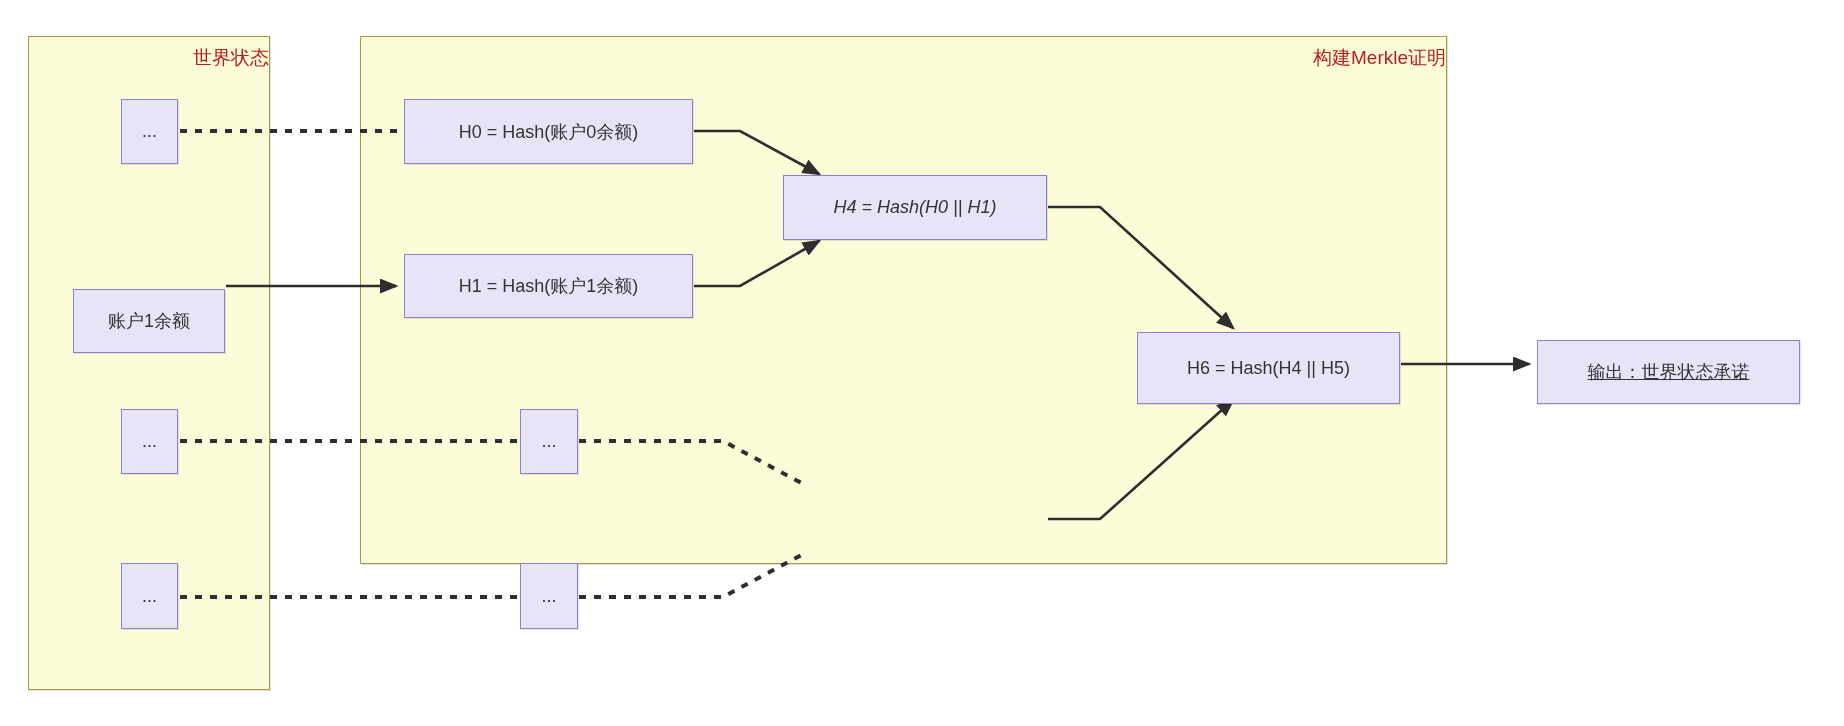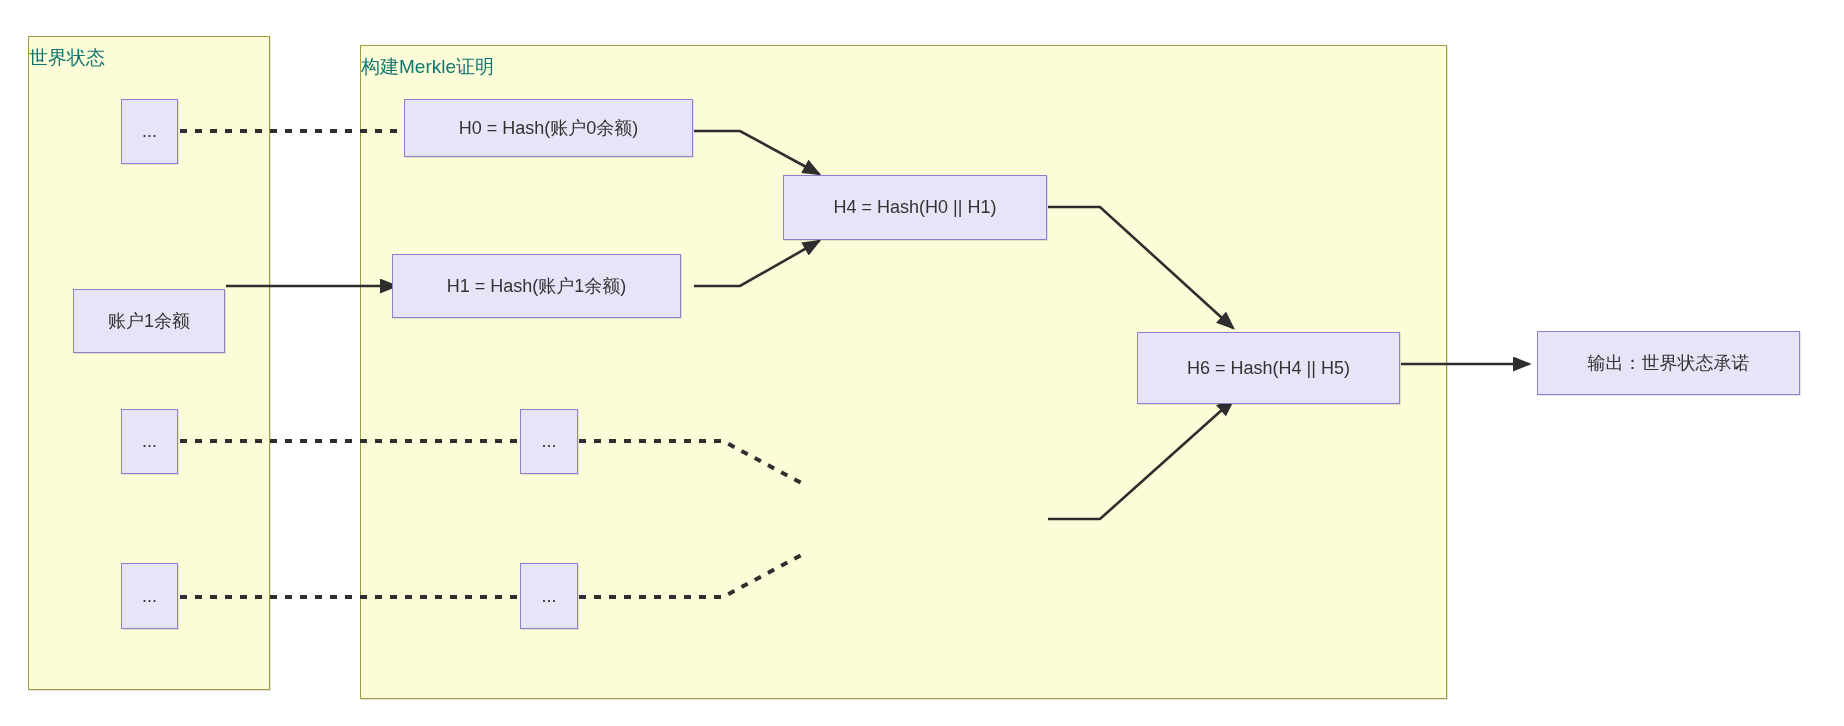--- a/index.html
+++ b/index.html
@@ -14,50 +14,50 @@
   .container{
     position:absolute;
     background:#fcfcd9;
     border:1.5px solid #9f9f40;
     box-shadow:1px 1px 0 rgba(0,0,0,0.12);
     box-sizing:border-box;
   }
   .container .ctitle{
     position:absolute;
     top:8px;left:0;right:0;
-    text-align:left;
+    text-align:right;
     font-size:19px;
-    color:#0f766e;
+    color:#b91c1c;
   }
   .node{
     position:absolute;
     background:#e8e4f8;
     border:1.5px solid #8e80d0;
     box-shadow:1px 1px 0 rgba(0,0,0,0.10);
     box-sizing:border-box;
     display:flex;align-items:center;justify-content:center;
     font-size:18px;
     color:#333333;
     white-space:nowrap;
   }
   
   .pos-c-left  {left:28px;  top:36px;  width:242px;  height:654px;}
-  .pos-c-right {left:360px; top:36px;  width:1087px; height:654px;margin-top:9px;}
+  .pos-c-right {left:360px; top:36px;  width:1087px; height:528px;}
   .pos-n0 {left:121px;  top:99px;  width:57px;  height:65px;}
   .pos-n1 {left:73px;   top:254px; width:152px; height:64px;margin-top:35px;}
   .pos-n2 {left:121px;  top:409px; width:57px;  height:65px;}
   .pos-n3 {left:121px;  top:563px; width:57px;  height:66px;}
-  .pos-n4 {left:404px;  top:99px;  width:289px; height:58px;}
-  .pos-n5 {left:392px;  top:254px; width:289px; height:64px;}
+  .pos-n4 {left:404px;  top:99px;  width:289px; height:65px;}
+  .pos-n5 {left:404px;  top:254px; width:289px; height:64px;}
   .pos-n6 {left:520px;  top:409px; width:58px;  height:65px;}
   .pos-n7 {left:520px;  top:563px; width:58px;  height:66px;}
-  .pos-n8 {left:783px;  top:175px; width:264px; height:65px;}
+  .pos-n8 {left:783px;  top:175px; width:264px; height:65px;font-style:italic;}
   .pos-n9 {left:783px;  top:487px; width:264px; height:64px;}
   .pos-n10{left:1137px; top:332px; width:263px; height:72px;}
-  .pos-n11{left:1537px; top:331px; width:263px; height:64px;}
+  .pos-n11{left:1537px; top:340px; width:263px; height:64px;text-decoration:underline;}
   .edges{position:absolute;left:0;top:0;width:1844px;height:726px;pointer-events:none;}
 </style>
 </head>
 <body>
 
 <div class="canvas">
 
   <div class="container pos-c-left">
     <div class="ctitle">世界状态</div>
   </div>

